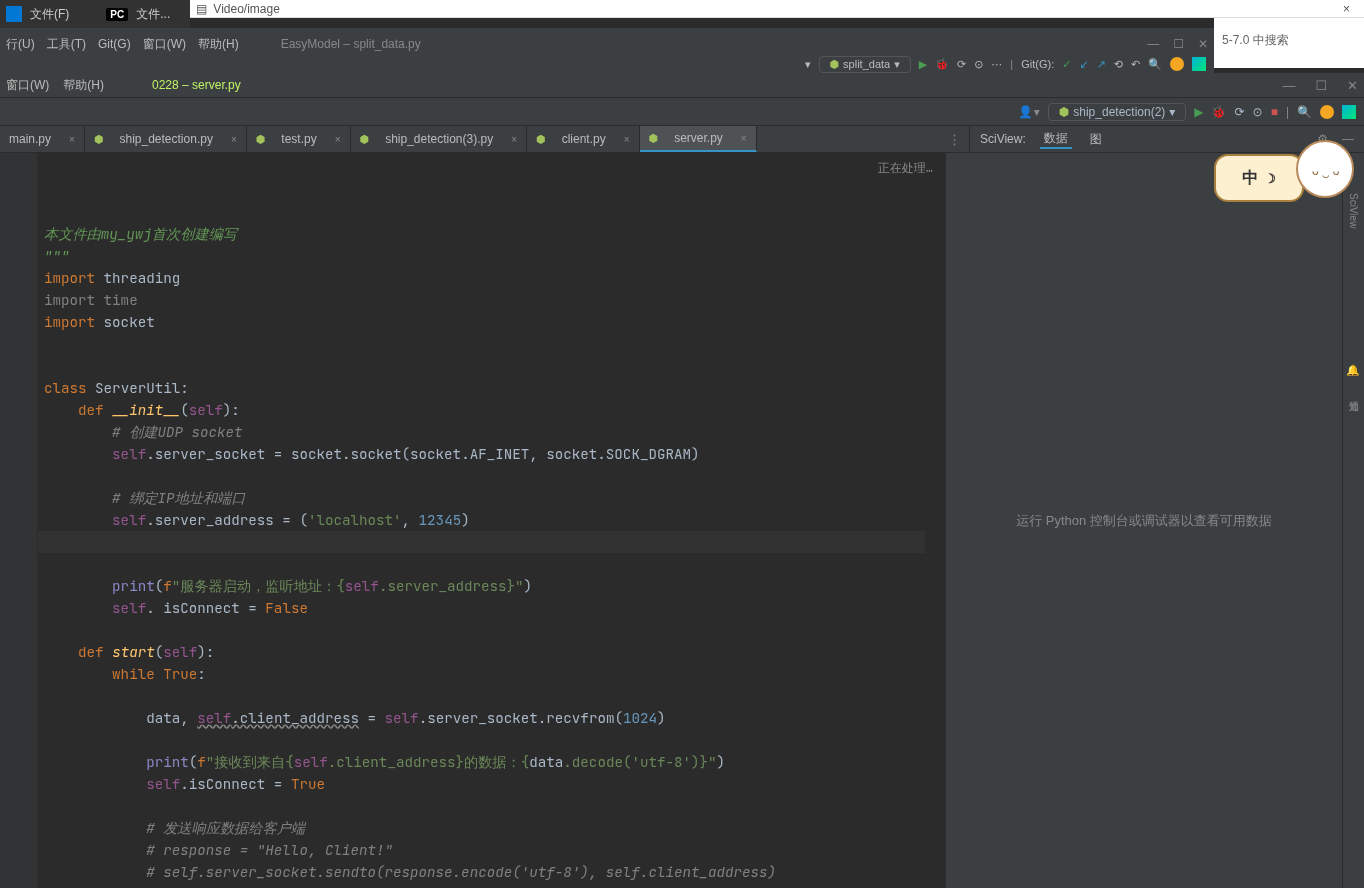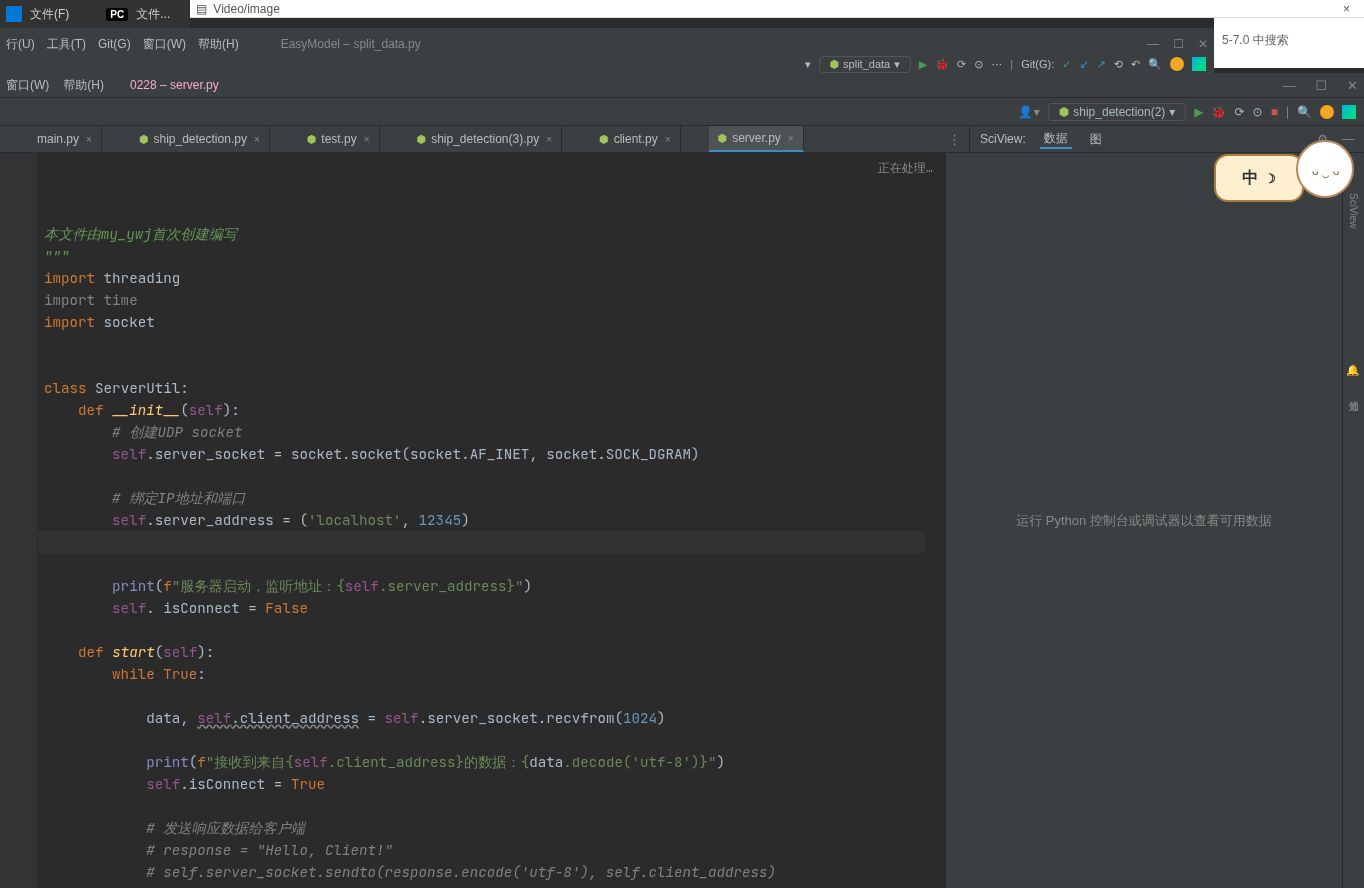--- a/index.html
+++ b/index.html
@@ -114,21 +114,21 @@
   height: 25px;
   background: #3c3f41;
   display: flex;
   align-items: center;
   padding: 0 6px;
   font-size: 12px;
   color: #bbb;
   gap: 14px;
   border-bottom: 1px solid #2b2b2b;
 }
-.main-titlebar .proj-title { margin-left: 12px; color: #f9a8d4; }
+.main-titlebar .proj-title { margin-left: 34px; color: #bef264; }
 .main-titlebar .winbtns { margin-left: auto; display: flex; gap: 20px; color: #888; font-size: 13px; }
 .main-toolbar {
   height: 28px;
   background: #3c3f41;
   border-bottom: 1px solid #2b2b2b;
   display: flex;
   align-items: center;
   justify-content: flex-end;
   padding: 0 8px;
   font-size: 12px;
@@ -139,27 +139,26 @@
 .tabs-row {
   height: 27px;
   background: #3c3f41;
   border-bottom: 1px solid #2b2b2b;
   display: flex;
   align-items: stretch;
 }
 .tab {
   display: flex;
   align-items: center;
-  gap: 5px;
+  gap: 16px;
   padding: 0 9px;
   border-right: 1px solid #2b2b2b;
   font-size: 12px;
   color: #bbb;
   cursor: pointer;
-  margin-left: 28px;
 }
 .tab .py-ico { color: #a2c35b; font-size: 11px; }
 .tab .close-x { color: #888; font-size: 10px; margin-left: 2px; }
 .tab.active { background: #4e5254; border-bottom: 2px solid #3592c4; }
 .tabs-right {
   margin-left: auto;
   display: flex;
   align-items: center;
   gap: 14px;
   padding: 0 10px;

